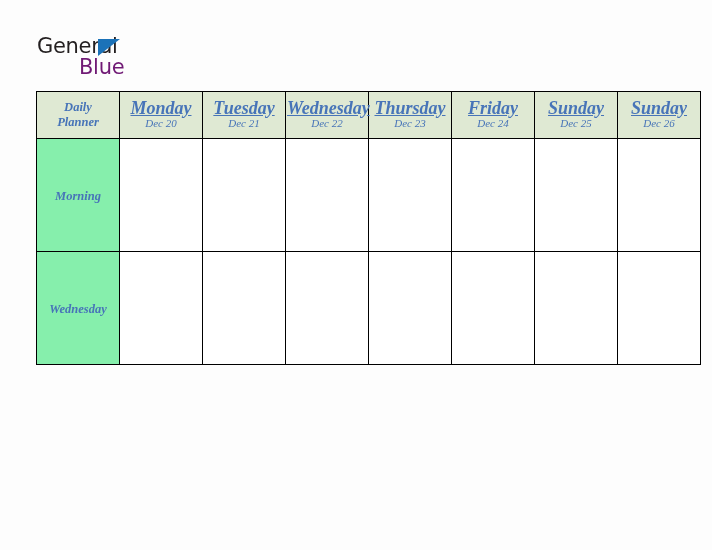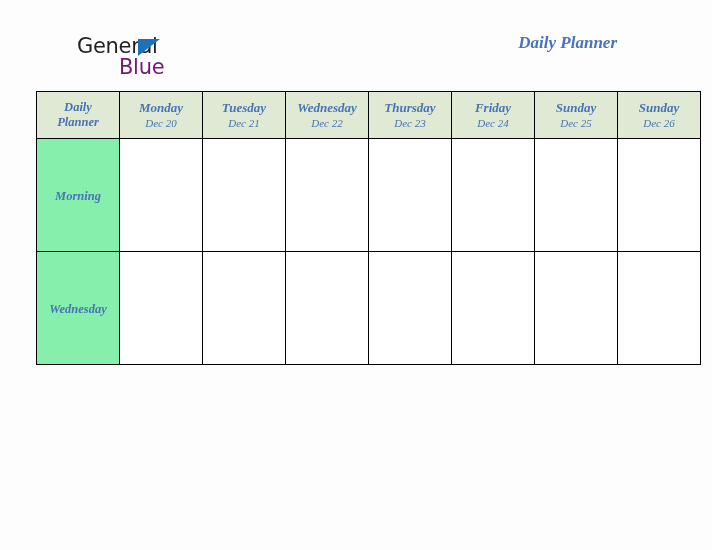--- a/index.html
+++ b/index.html
@@ -22,21 +22,20 @@
     height: 550px;
   }
 
   
   .header-band {
     position: absolute;
     left: 0;
     top: 0;
     width: 612px;
     height: 88px;
-    margin-left: 40px;
   }
 
   
   .brand {
     position: absolute;
     left: 37px;
     top: 36px;
     width: 180px;
     height: 44px;
   }
@@ -132,23 +131,24 @@
     font-style: italic;
     font-weight: 700;
     font-size: 12.5px;
     line-height: 15px;
     color: #4774b8;
   }
   .day-name {
     font-family: "Liberation Serif", serif;
     font-style: italic;
     font-weight: 700;
-    font-size: 13px;
+    font-size: 18px;
     line-height: 16px;
     color: #4774b8;
+    text-decoration: underline;
   }
   .day-date {
     font-family: "Liberation Serif", serif;
     font-style: italic;
     font-weight: 400;
     font-size: 11px;
     line-height: 15px;
     color: #4774b8;
     text-align: center;
   }
@@ -178,21 +178,20 @@
 <div class="page">
 
   <div class="header-band">
 
     <div class="brand">
       <span class="brand-general">General</span>
       <span class="brand-triangle"></span>
       <span class="brand-blue">Blue</span>
     </div>
 
-    <div class="title-main">Daily Planner</div>
   </div>
 
   <table class="planner">
     <thead>
       <tr>
         <th class="corner-cell">
           <div class="corner-line">Daily</div>
           <div class="corner-line">Planner</div>
         </th>
         <th class="day-head">

